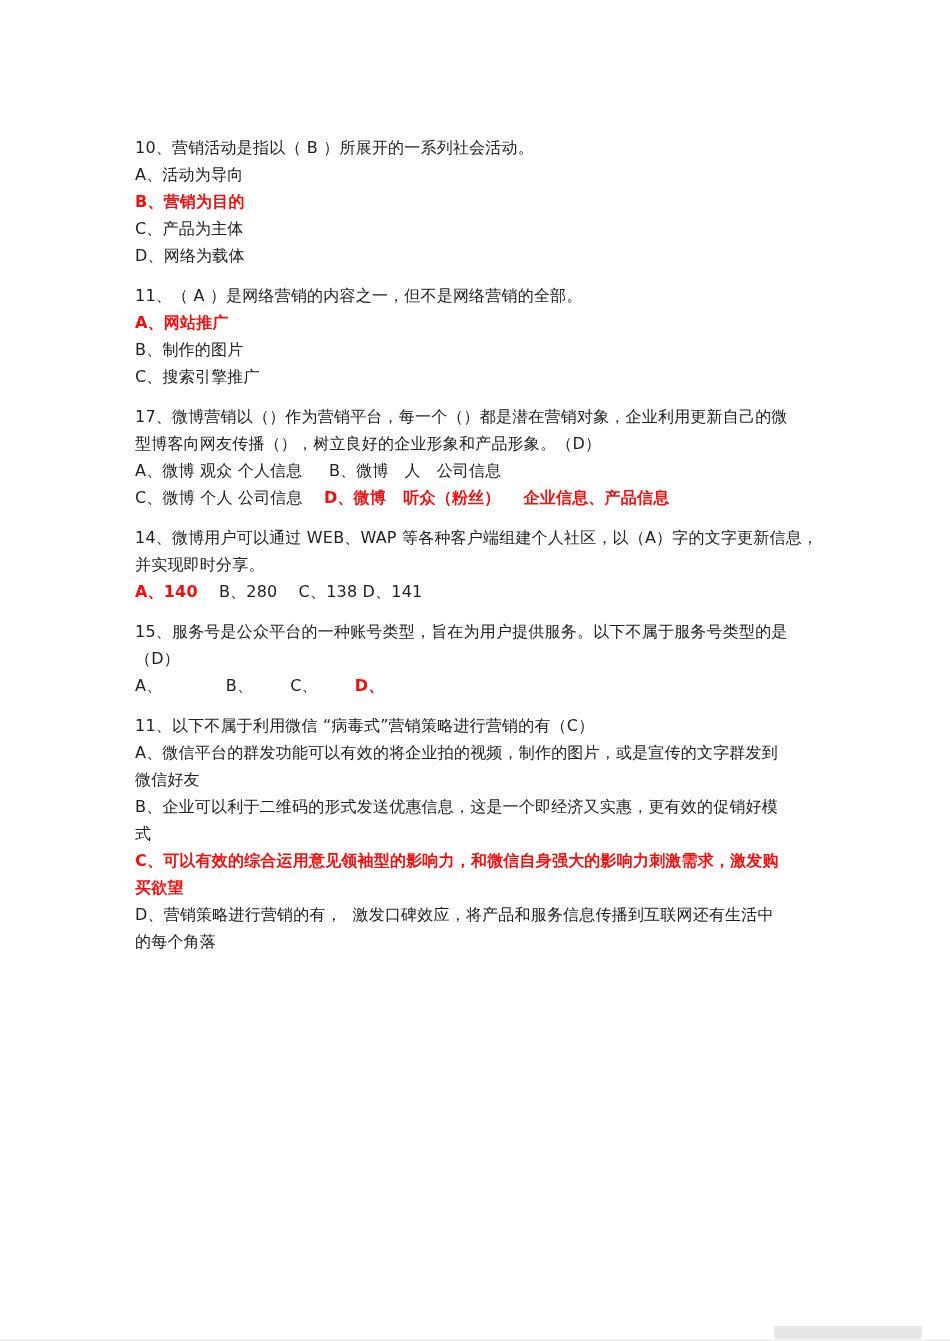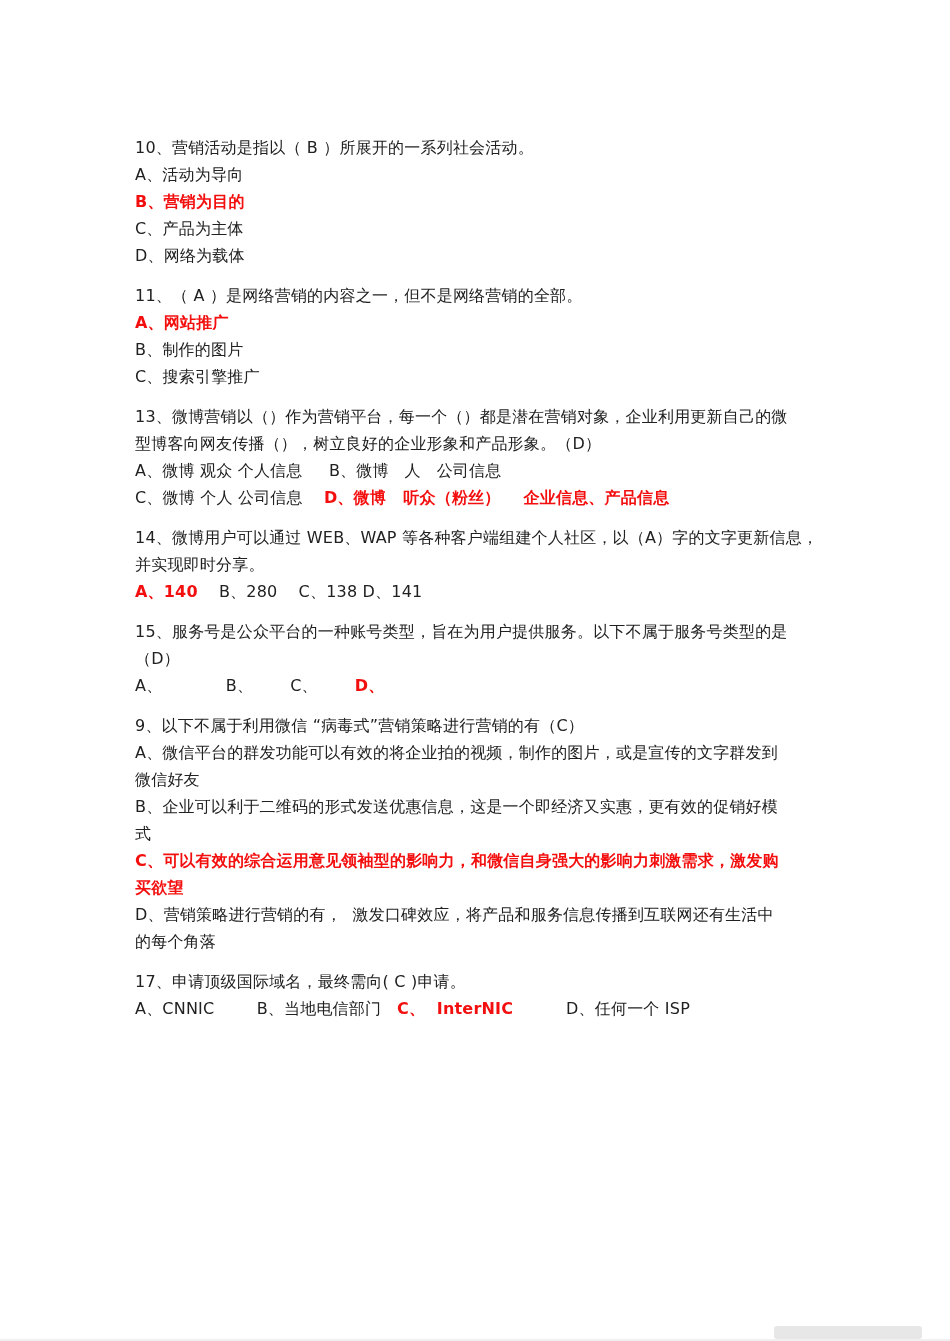--- a/index.html
+++ b/index.html
@@ -67,45 +67,41 @@
       <div class="line"><span class="seg">C、产品为主体</span></div>
       <div class="line"><span class="seg">D、网络为载体</span></div>
     </div>
     <div class="question">
       <div class="line"><span class="seg">11、（ A ）是网络营销的内容之一，但不是网络营销的全部。</span></div>
       <div class="line"><span class="seg red">A、网站推广</span></div>
       <div class="line"><span class="seg">B、制作的图片</span></div>
       <div class="line"><span class="seg">C、搜索引擎推广</span></div>
     </div>
     <div class="question">
-      <div class="line"><span class="seg">13、微博营销以（）作为营销平台，每一个（）都是潜在营销对象，企业利用更新自己的微</span></div>
+      <div class="line"><span class="seg">17、微博营销以（）作为营销平台，每一个（）都是潜在营销对象，企业利用更新自己的微</span></div>
       <div class="line"><span class="seg">型博客向网友传播（），树立良好的企业形象和产品形象。（D）</span></div>
       <div class="line"><span class="seg">A、微博 观众 个人信息     B、微博   人   公司信息</span></div>
       <div class="line"><span class="seg">C、微博 个人 公司信息    </span><span class="seg red">D、微博   听众（粉丝）    企业信息、产品信息</span></div>
     </div>
     <div class="question">
       <div class="line"><span class="seg">14、微博用户可以通过 WEB、WAP 等各种客户端组建个人社区，以（A）字的文字更新信息，</span></div>
       <div class="line"><span class="seg">并实现即时分享。</span></div>
       <div class="line"><span class="seg red">A、140</span><span class="seg">    B、280    C、138 D、141</span></div>
     </div>
     <div class="question">
       <div class="line"><span class="seg">15、服务号是公众平台的一种账号类型，旨在为用户提供服务。以下不属于服务号类型的是</span></div>
       <div class="line"><span class="seg">（D）</span></div>
       <div class="line"><span class="seg">A、            B、       C、       </span><span class="seg red">D、</span></div>
     </div>
     <div class="question">
-      <div class="line"><span class="seg">9、以下不属于利用微信 “病毒式”营销策略进行营销的有（C）</span></div>
+      <div class="line"><span class="seg">11、以下不属于利用微信 “病毒式”营销策略进行营销的有（C）</span></div>
       <div class="line"><span class="seg">A、微信平台的群发功能可以有效的将企业拍的视频，制作的图片，或是宣传的文字群发到</span></div>
       <div class="line"><span class="seg">微信好友</span></div>
       <div class="line"><span class="seg">B、企业可以利于二维码的形式发送优惠信息，这是一个即经济又实惠，更有效的促销好模</span></div>
       <div class="line"><span class="seg">式</span></div>
       <div class="line"><span class="seg red">C、可以有效的综合运用意见领袖型的影响力，和微信自身强大的影响力刺激需求，激发购</span></div>
       <div class="line"><span class="seg red">买欲望</span></div>
       <div class="line"><span class="seg">D、营销策略进行营销的有，  激发口碑效应，将产品和服务信息传播到互联网还有生活中</span></div>
       <div class="line"><span class="seg">的每个角落</span></div>
     </div>
-    <div class="question">
-      <div class="line"><span class="seg">17、申请顶级国际域名，最终需向( C )申请。</span></div>
-      <div class="line"><span class="seg">A、CNNIC        B、当地电信部门   </span><span class="seg red">C、  InterNIC</span><span class="seg">          D、任何一个 ISP</span></div>
-    </div>
   </div>
 <div class="bottom-edge"></div>
 <div class="watermark"></div>
 
 </body></html>

